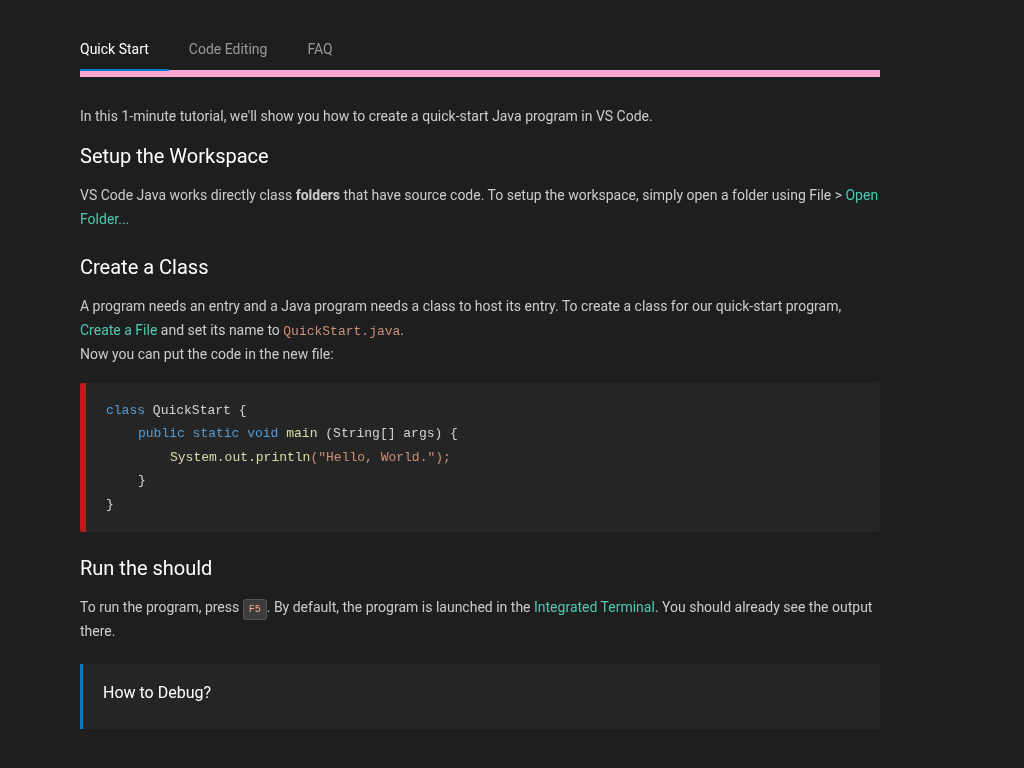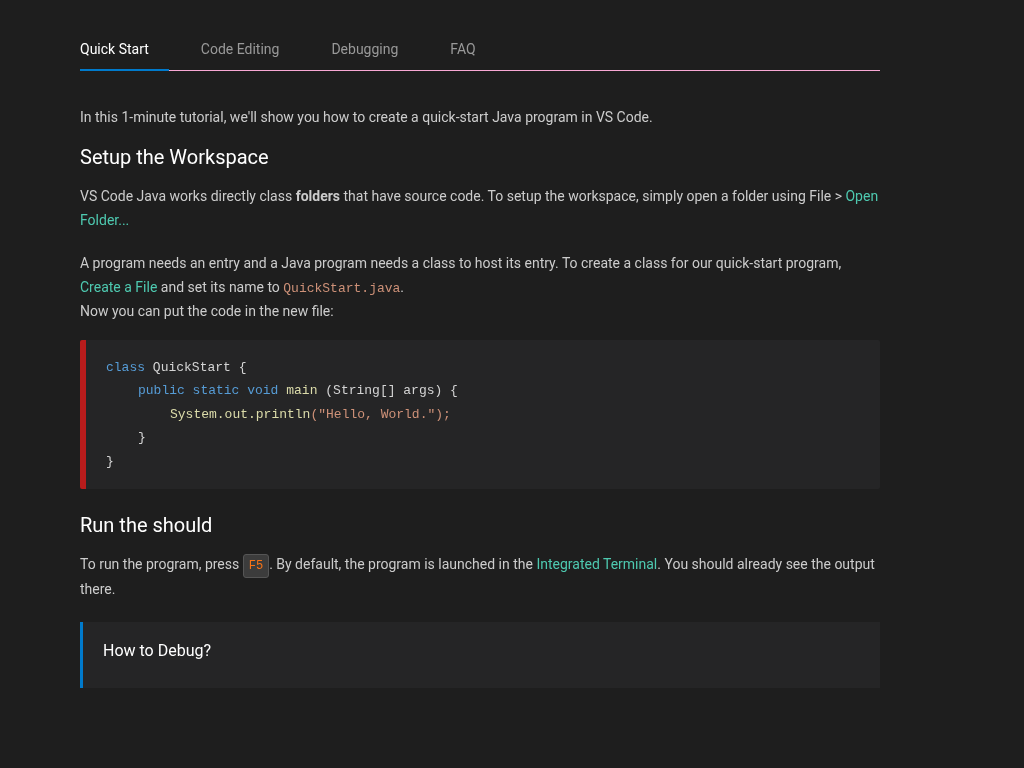--- a/index.html
+++ b/index.html
@@ -26,23 +26,23 @@
 
     .page-title {
       font-size: 28px;
       font-weight: 300;
       color: #ffffff;
       margin-bottom: 20px;
     }
 
     .tabs {
       display: flex;
-      gap: 12px;
-      border-bottom: 1px solid #f9a8d4;
-      margin-bottom: 35px;
+      gap: 0;
+      border-bottom: 7px solid #f9a8d4;
+      margin-bottom: 28px;
     }
 
     .tab {
       padding: 8px 20px 10px 0;
       margin-right: 20px;
       color: #999;
       cursor: pointer;
       font-size: 14px;
       position: relative;
       user-select: none;
@@ -100,22 +100,22 @@
     .code-inline {
       font-family: 'Consolas', 'Courier New', monospace;
       font-size: 13px;
       color: #ce9178;
       background: transparent;
     }
 
     .key-badge {
       display: inline-block;
       font-family: 'Consolas', 'Courier New', monospace;
-      font-size: 12px;
-      color: #f97316;
+      font-size: 10px;
+      color: #fca5a5;
       background-color: #3c3c3c;
       border: 1px solid #555;
       padding: 1px 5px;
       border-radius: 3px;
     }
 
     .code-block {
       background-color: #252526;
       border-left: 6px solid #b91c1c;
       padding: 16px 20px;
@@ -161,34 +161,34 @@
     }
   </style>
 </head>
 <body>
 
 <div class="container">
 
   <div class="tabs">
     <div class="tab active">Quick Start</div>
     <div class="tab">Code Editing</div>
-    <div class="tab">Debugging</div>
     <div class="tab">FAQ</div>
   </div>
 
   <p class="intro-text">In this 1-minute tutorial, we'll show you how to create a quick-start Java program in VS Code.</p>
 
   <div class="section">
     <h2 class="section-title">Setup the Workspace</h2>
     <p class="section-text">
       <span>VS Code Java works directly class </span><strong>folders</strong><span> that have source code. To setup the workspace, simply open a folder using File &gt; </span><a class="link" href="#">Open Folder...</a>
     </p>
   </div>
 
   <div class="section">
+    <h2 class="section-title">Create a Class</h2>
     <p class="section-text">
       <span>A program needs an entry and a Java program needs a class to host its entry. To create a class for our quick-start program, </span><a class="link" href="#">Create a File</a><span> and set its name to </span><span class="code-inline">QuickStart.java</span><span>.</span><br><span>Now you can put the code in the new file:</span>
     </p>
 
     <div class="code-block">
       <div>
         <span class="code-keyword">class</span>
         <span class="code-default"> QuickStart {</span>
       </div>
       <div style="padding-left:32px;">

